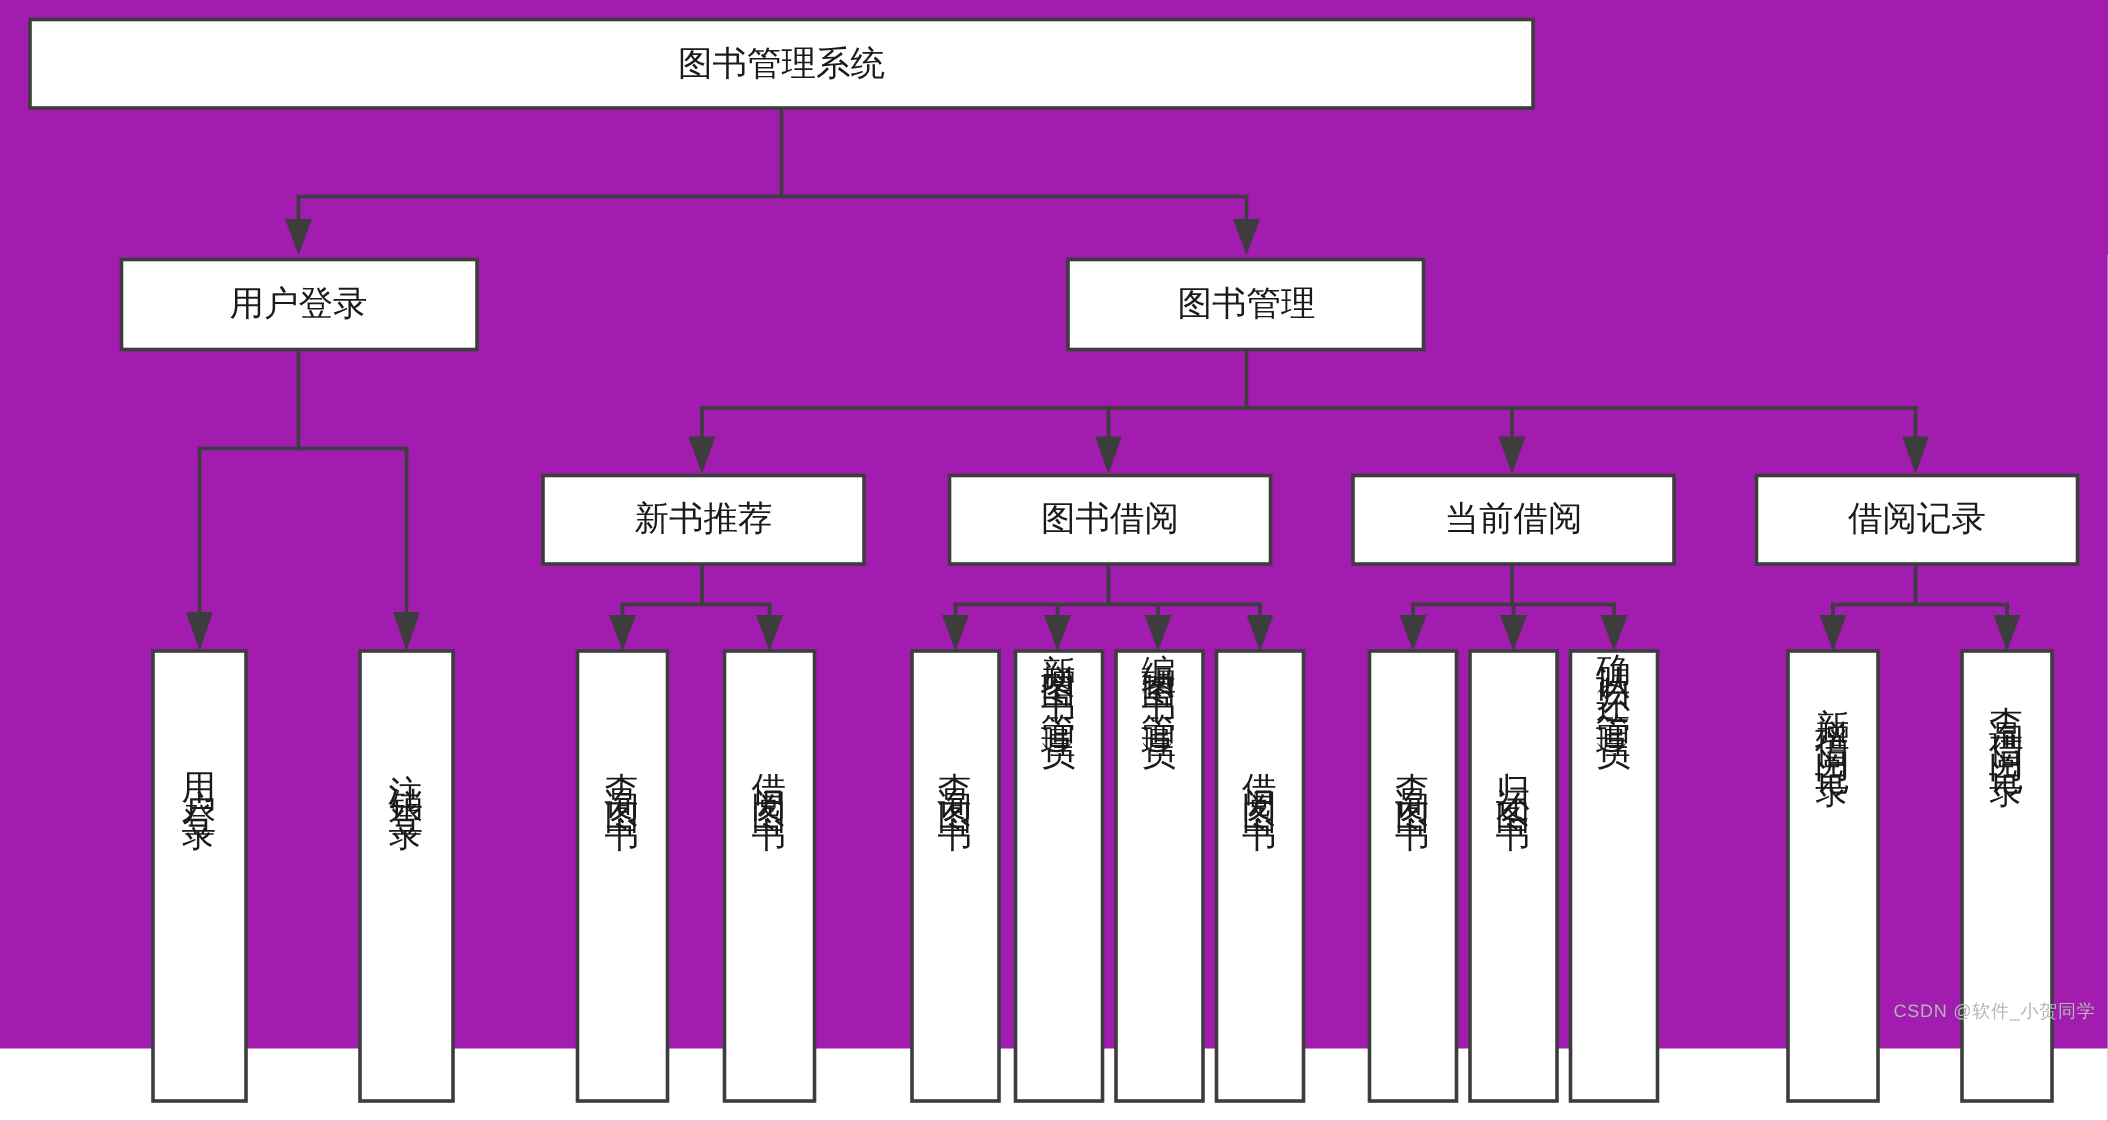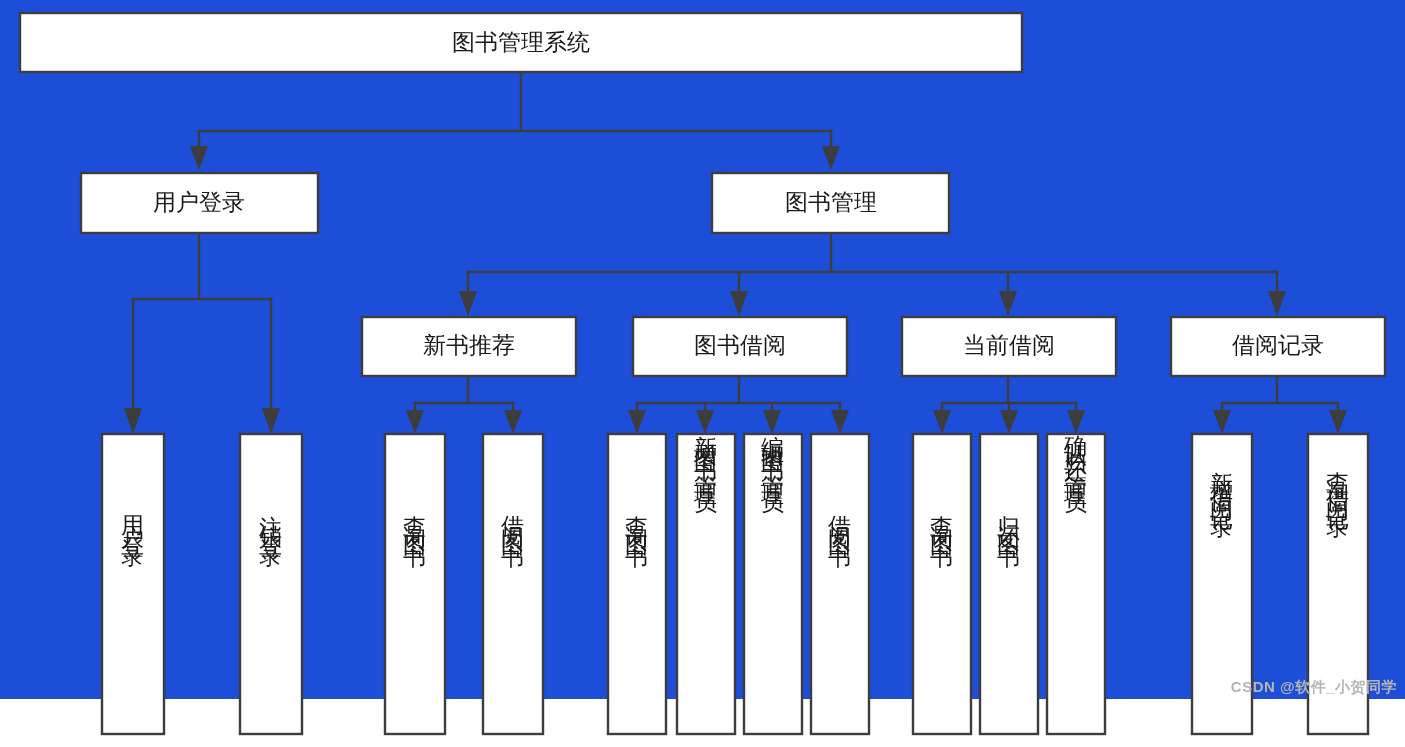--- a/index.html
+++ b/index.html
@@ -10,21 +10,21 @@
   body {
     width: 1405px;
     height: 747px;
     overflow: hidden;
     font-family: "Liberation Sans", "DejaVu Sans", sans-serif;
   }
   #diagram-root {
     position: relative;
     width: 1405px;
     height: 699px;
-    background: #1d4ed8;
+    background: #a21caf;
   }
   svg#tree-svg {
     position: absolute;
     left: 0;
     top: 0;
     width: 1405px;
     height: 747px;
     display: block;
   }
   .node-box {
@@ -52,28 +52,27 @@
   }
   .node-label-v {
     fill: #1a1a1a;
     font-family: "Liberation Sans", "DejaVu Sans", sans-serif;
     font-size: 23px;
     text-anchor: middle;
   }
   .watermark-text {
     position: absolute;
     right: 8px;
-    bottom: 2px;
+    bottom: 16px;
     color: #b5b5b5;
-    font-size: 15px;
+    font-size: 12px;
     font-family: "Liberation Sans", "DejaVu Sans", sans-serif;
     letter-spacing: 0.5px;
     white-space: nowrap;
     pointer-events: none;
-    font-weight: bold;
   }
 </style>
 </head>
 <body>
 
 <div id="diagram-root">
 
   <svg id="tree-svg" viewBox="0 0 1405 747" xmlns="http://www.w3.org/2000/svg">
 
     <g>

